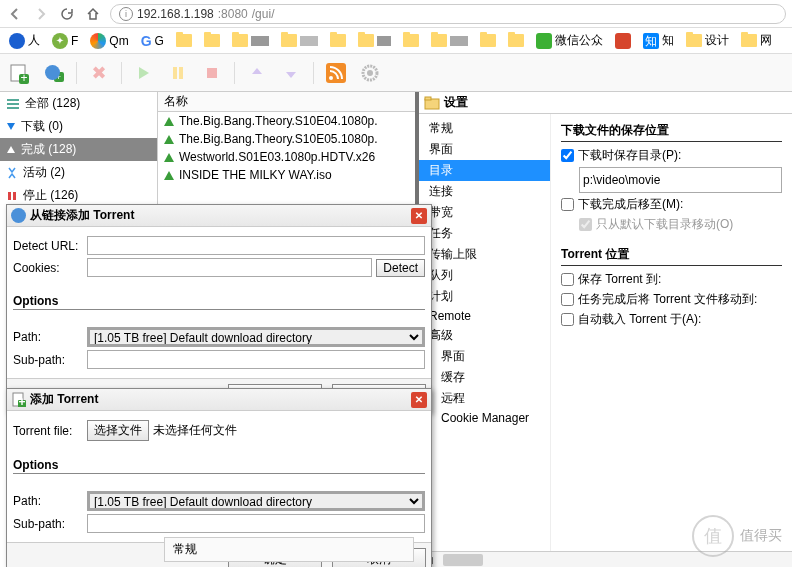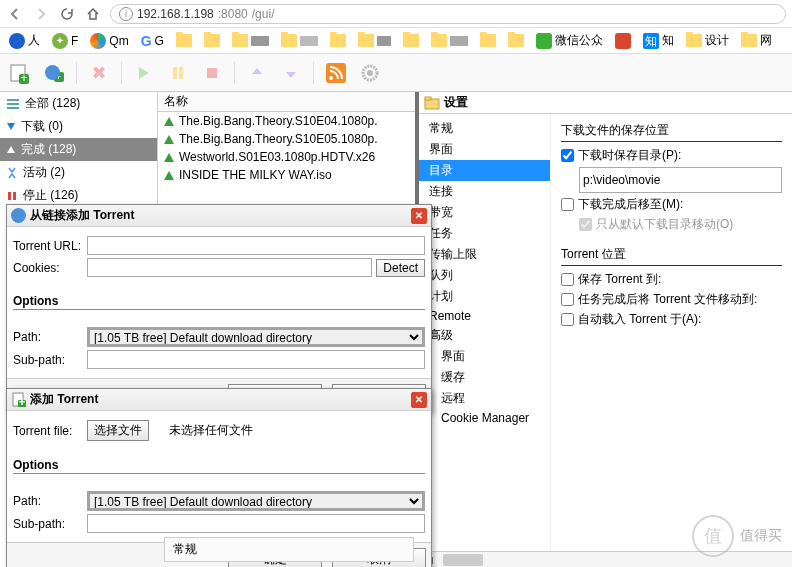--- a/index.html
+++ b/index.html
@@ -38,21 +38,21 @@
 .dlg-btns button{padding:2px 34px;border:1px solid #888;background:linear-gradient(#fdfdfd,#e6e6e6);cursor:pointer}
 .btn-sm{border:1px solid #888;background:linear-gradient(#fdfdfd,#e6e6e6);padding:1px 6px;cursor:pointer}
 .settings-panel{position:absolute;left:415px;top:0;right:0;bottom:0;background:#fff;border-left:4px solid #737373;display:flex;flex-direction:column}
 .set-title{height:22px;border-bottom:1px solid #ccc;display:flex;align-items:center;padding:0 5px;gap:4px;font-weight:bold}
 .set-body{flex:1;display:flex;overflow:hidden}
 .set-nav{width:132px;border-right:1px solid #eee;padding:4px 0;overflow:hidden}
 .set-nav div{padding:2px 10px;cursor:pointer}
 .set-nav div.sel{background:#1e90ff;color:#fff}
 .set-nav div.sub{padding-left:22px}
 .set-content{flex:1;padding:8px 10px}
-.sec-hdr{font-weight:normal;border-bottom:1px solid #333;padding-bottom:2px;margin-bottom:5px}
+.sec-hdr{font-weight:bold;border-bottom:1px solid #333;padding-bottom:2px;margin-bottom:5px}
 .chk-row{display:flex;align-items:center;gap:4px;margin:3px 0}
 .chk-row.ind{margin-left:18px}
 .chk-row input[type=text]{border:1px solid #aaa;height:18px;padding:12px 3px;flex:1}
 .scrollb{height:16px;border-top:1px solid #ccc;background:#f5f5f5;display:flex;align-items:center}
 .scrollb .thumb{width:40px;height:12px;background:#ccc;margin-left:4px;border-radius:2px}
 .watermark{position:absolute;right:10px;bottom:10px;opacity:0.5;display:flex;align-items:center;gap:6px;color:#666}
 .wm-circle{width:42px;height:42px;border:2px solid #aaa;border-radius:50%;display:flex;align-items:center;justify-content:center;font-size:18px;color:#aaa}
 .globe{width:15px;height:15px;border-radius:50%;background:#4a90d9;position:relative}
 .plus{width:10px;height:10px;background:#3a9d3a;color:#fff;font-size:9px;display:flex;align-items:center;justify-content:center;border-radius:2px}
 </style>
@@ -341,21 +341,21 @@
 </div>
 
 <div class="dialog" style="left:6px;top:204px;width:426px">
   <div class="dlg-title">
       <span class="globe"></span>
       <span>从链接添加 Torrent</span>
       <span class="dlg-close">✕</span>
     </div>
   <div class="dlg-body">
     <div class="form-row">
-        <label>Torrent URL:</label>
+        <label>Detect URL:</label>
         <input type="text" style="">
       </div>
     <div class="form-row">
         <label>Cookies:</label>
         <input type="text" style="">
         <button class="btn-sm">Detect</button>
       </div>
     <div class="opt-hdr">Options</div>
     <div class="form-row">
         <label>Path:</label>
@@ -379,21 +379,21 @@
         <rect x="7" y="8" width="8" height="8" fill="#3a9d3a" rx="1"></rect>
         <text x="11" y="14" fill="#fff" font-size="9" text-anchor="middle">+</text>
       </svg>
       <span>添加 Torrent</span>
       <span class="dlg-close">✕</span>
     </div>
   <div class="dlg-body">
     <div class="form-row">
         <label>Torrent file:</label>
         <button class="btn-sm">选择文件</button>
-        <span style="margin-left:16px">未选择任何文件</span>
+        <span style="margin-left:0">未选择任何文件</span>
       </div>
     <div class="opt-hdr">Options</div>
     <div class="form-row">
         <label>Path:</label>
         <select><option>[1.05 TB free] Default download directory</option></select>
       </div>
     <div class="form-row">
         <label>Sub-path:</label>
         <input type="text" style="">
       </div>

